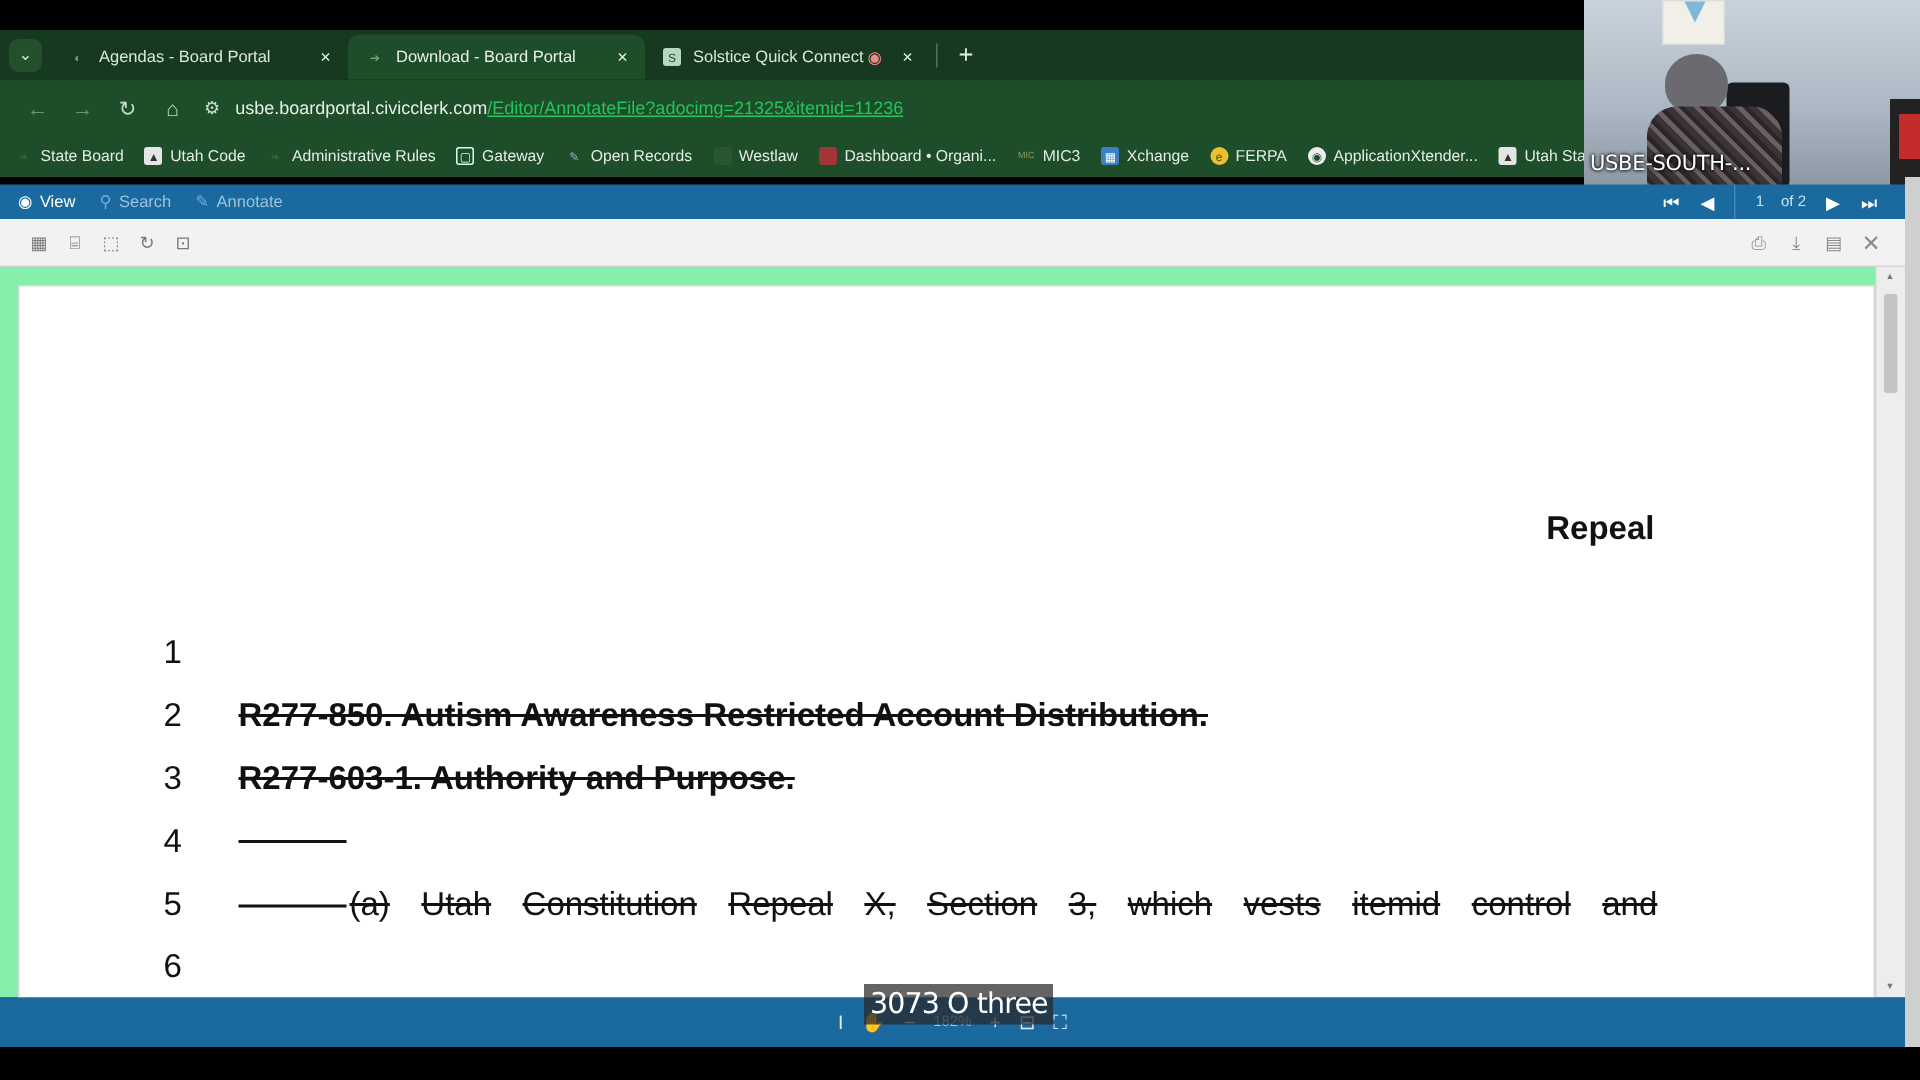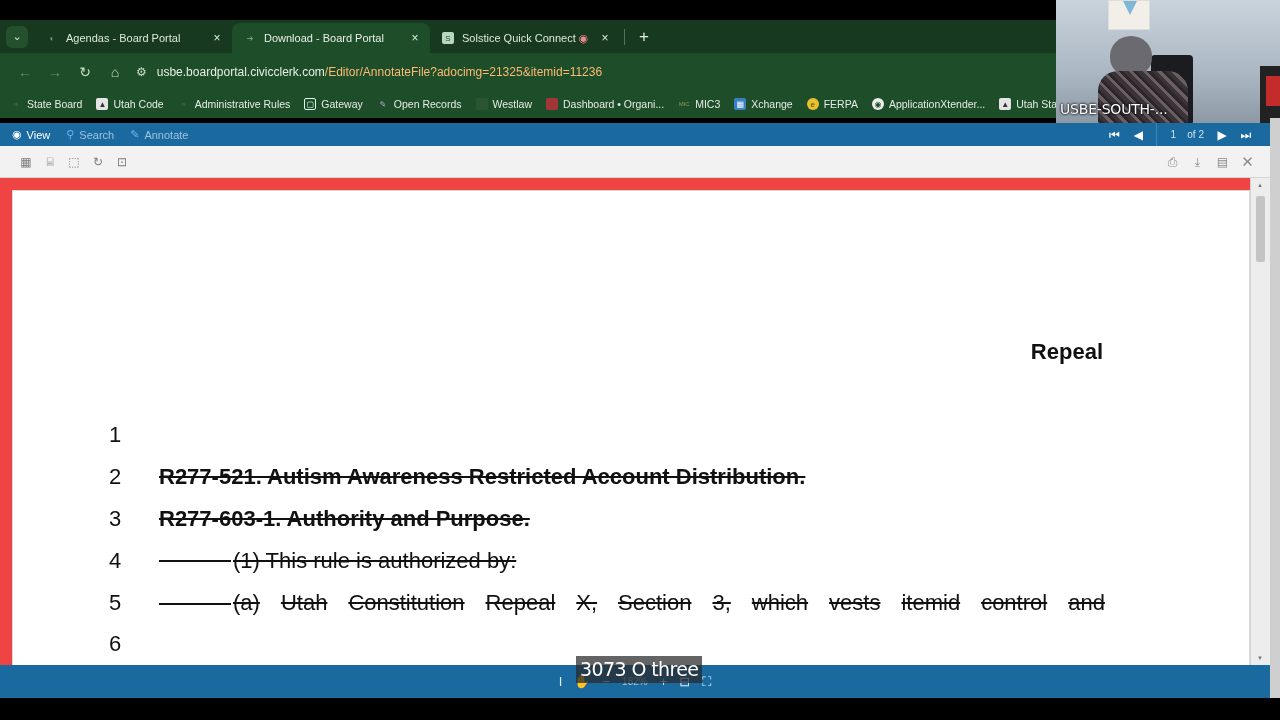--- a/index.html
+++ b/index.html
@@ -15,21 +15,21 @@
   .tab .title { flex: 1; white-space: nowrap; overflow: hidden; }
   .tab .x { width: 14px; text-align: center; font-size: 12px; color: #e0ece1; }
   .tab-sep { width: 1px; height: 16px; background: #4f7656; margin: 0 4px; }
   .newtab { color: #e0ece1; font-size: 17px; margin-left: 10px; }
 
   .addrbar { position: absolute; top: 53px; left: 0; width: 1056px; height: 37px; background: #1e4d29; display: flex; align-items: center; padding-left: 10px; }
   .nav-btn { width: 30px; text-align: center; color: #c9dccb; font-size: 14px; }
   .nav-btn.dim { color: #6f9275; }
   .url { margin-left: 6px; display: flex; align-items: center; font-size: 12px; color: #e6efe7; }
   .url .site-icon { color: #c9dccb; margin-right: 10px; font-size: 12px; }
-  .url .rest { color: #fdba74; }
+  .url .rest { color: #22c55e; text-decoration: underline; }
 
   .bookmarks { position: absolute; top: 90px; left: 0; width: 1056px; height: 28px; background: #1e4d29; display: flex; align-items: center; padding-left: 10px; white-space: nowrap; overflow: hidden; }
   .bm { display: flex; align-items: center; color: #e4ede5; font-size: 10.5px; margin-right: 14px; }
   .bm .ic { width: 12px; height: 12px; margin-right: 5px; border-radius: 2px; display: inline-flex; align-items: center; justify-content: center; font-size: 8px; color: #fff; }
 
   
   .video { position: absolute; top: 0; left: 1056px; width: 224px; height: 124px; background: linear-gradient(180deg, #c9d3dc 0%, #aab6c2 60%, #8c98a3 100%); overflow: hidden; }
   .video .wall-art { position: absolute; left: 52px; top: 0; width: 42px; height: 30px; background: #f2efe9; border: 1px solid #ddd; }
   .video .wall-art::after { content: ""; position: absolute; left: 14px; top: 0; border-left: 7px solid transparent; border-right: 7px solid transparent; border-top: 14px solid #7fb7d9; }
   .video .chair { position: absolute; left: 95px; top: 55px; width: 42px; height: 70px; background: #1b1c20; border-radius: 4px; }
@@ -51,21 +51,21 @@
   .pager .pdiv { width: 1px; height: 23px; background: #3d86b8; margin: 0 6px; }
   .pager .pnum { width: 20px; text-align: center; font-size: 10px; color: #cde3f2; }
   .pager .pof { font-size: 10px; color: #cde3f2; margin: 0 6px 0 4px; }
 
   .viewer-sub { position: absolute; top: 146px; left: 0; width: 1270px; height: 32px; background: #f2f2f2; border-bottom: 1px solid #d5d5d5; display: flex; align-items: center; padding-left: 14px; }
   .sub-ic { width: 24px; text-align: center; color: #7b7b7b; font-size: 12px; }
   .sub-right { position: absolute; right: 10px; top: 0; height: 32px; display: flex; align-items: center; }
   .sub-right .sub-ic { width: 25px; color: #8a8a8a; }
 
   
-  .doc-area { position: absolute; top: 178px; left: 0; width: 1270px; height: 487px; background: #ef4444; overflow: hidden; }
+  .doc-area { position: absolute; top: 178px; left: 0; width: 1270px; height: 487px; background: #86efac; overflow: hidden; }
   .page { position: absolute; left: 12px; top: 12px; width: 1238px; height: 500px; background: #fff; border: 1px solid #d8d8d8; }
   .doc-scroll { position: absolute; right: 0; top: 0; width: 20px; height: 487px; background: #ededed; border-left: 1px solid #d4d4d4; }
   .doc-scroll .thumb { position: absolute; left: 5px; top: 18px; width: 9px; height: 66px; background: #c4c4c4; border-radius: 2px; }
   .doc-scroll .arr-up { position: absolute; left: 6px; top: 4px; font-size: 6px; color: #777; }
   .doc-scroll .arr-dn { position: absolute; left: 6px; bottom: 4px; font-size: 6px; color: #777; }
 
   .repeal { position: absolute; right: 146px; top: 147px; text-align: right; color: #111; }
   .repeal .r1 { font-size: 22px; font-weight: bold; line-height: 28px; }
   .repeal .r2 { font-size: 22px; line-height: 28px; }
 
@@ -234,29 +234,29 @@
     <div class="page">
       <div class="repeal">
         <div class="r1">Repeal</div>
       </div>
 
       <div class="line" style="top:229px">
         <span class="num">1</span>
       </div>
       <div class="line" style="top:271px">
         <span class="num">2</span>
-        <span class="txt bold">R277-521.  Autism Awareness Restricted Account Distribution.</span>
+        <span class="txt bold">R277-850.  Autism Awareness Restricted Account Distribution.</span>
       </div>
       <div class="line" style="top:313px">
         <span class="num">3</span>
         <span class="txt bold">R277-603-1.  Authority and Purpose.</span>
       </div>
       <div class="line" style="top:355px">
         <span class="num">4</span>
-        <span class="txt"><span class="indent"></span><span>(1)  This rule is authorized by:</span></span>
+        <span class="txt"><span class="indent"></span></span>
       </div>
       <div class="line" style="top:397px">
         <span class="num">5</span>
         <span class="txt" style="display:flex">
           <span class="indent" style="flex:none;transform:translateY(3px)"></span>
           <span class="justify" id="just5" style="width:872px">
               <span>(a)</span>
               <span>Utah</span>
               <span>Constitution</span>
               <span>Repeal</span>

